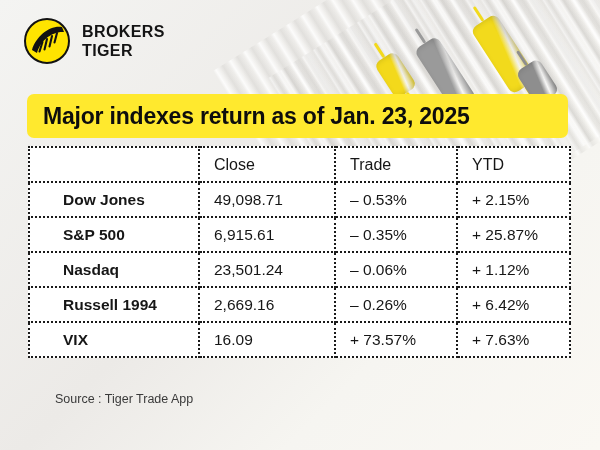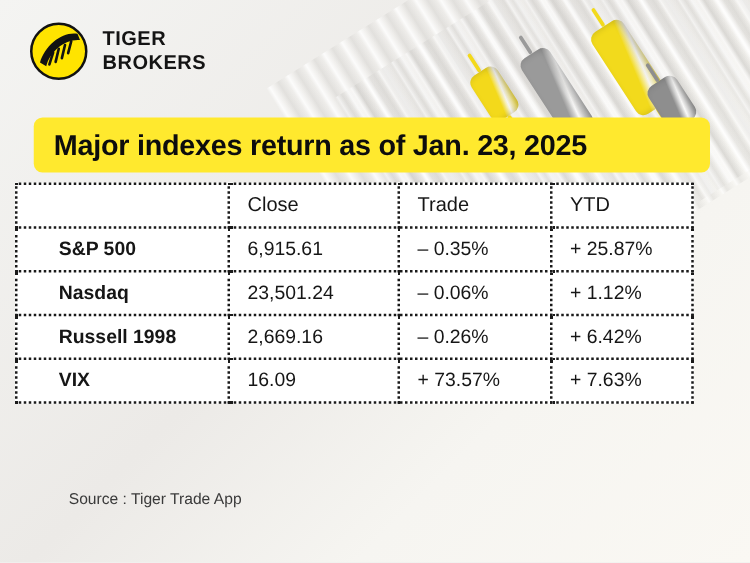--- a/index.html
+++ b/index.html
@@ -56,21 +56,21 @@
     position:absolute;left:27px;top:94px;width:541px;height:44px;
     background:#FFE92E;border-radius:7px;display:flex;align-items:center;
   }
   .title-text{
     font-weight:bold;font-size:23px;color:#0d0d0d;padding-left:16px;letter-spacing:-.2px;
     white-space:nowrap;
   }
 
   
   .table{
-    position:absolute;left:12px;top:146px;width:541px;
+    position:absolute;left:28px;top:146px;width:541px;
     border-collapse:collapse;table-layout:fixed;background:#ffffff;
   }
   .table td,.table th{
     border:2px dotted #1a1a1a;
     height:35px;box-sizing:border-box;text-align:left;font-weight:normal;
     font-size:15.5px;color:#161616;padding:0 0 0 14px;vertical-align:middle;
   }
   .table th{font-size:16px;}
   col.c-name{width:170px;}
   col.c-close{width:136px;}
@@ -126,22 +126,22 @@
         <path d="M9.5 28.5 C13 18, 24.5 9.5, 34.5 10.5" stroke="#121212" stroke-width="2.2" fill="none"></path>
         <g stroke="#121212" stroke-width="2.1" stroke-linecap="round">
           <line x1="13.5" y1="31.5" x2="16.5" y2="22"></line>
           <line x1="18.5" y1="29.5" x2="21" y2="19"></line>
           <line x1="23.5" y1="26.5" x2="26" y2="16"></line>
           <line x1="28.5" y1="22.5" x2="31" y2="13"></line>
         </g>
       </svg>
     </div>
     <div class="logo-name">
+      <div>BROKERS</div>
       <div>TIGER</div>
-      <div>BROKERS</div>
     </div>
   </div>
 
   <div class="title-bar">
     <div class="title-text">Major indexes return as of Jan. 23, 2025</div>
   </div>
 
   <table class="table">
     <colgroup>
       <col class="c-name">
@@ -152,33 +152,39 @@
     <thead>
       <tr>
         <th class="name-h"></th>
         <th>Close</th>
         <th>Trade</th>
         <th>YTD</th>
       </tr>
     </thead>
     <tbody id="table-body">
         <tr>
+          <td class="name">Dow Jones</td>
+          <td class="num">49,098.71</td>
+          <td class="val down">– 0.53%</td>
+          <td class="val up">+ 2.15%</td>
+        </tr>
+        <tr>
           <td class="name">S&amp;P 500</td>
           <td class="num">6,915.61</td>
           <td class="val down">– 0.35%</td>
           <td class="val up">+ 25.87%</td>
         </tr>
         <tr>
           <td class="name">Nasdaq</td>
           <td class="num">23,501.24</td>
           <td class="val down">– 0.06%</td>
           <td class="val up">+ 1.12%</td>
         </tr>
         <tr>
-          <td class="name">Russell 1998</td>
+          <td class="name">Russell 1994</td>
           <td class="num">2,669.16</td>
           <td class="val down">– 0.26%</td>
           <td class="val up">+ 6.42%</td>
         </tr>
         <tr>
           <td class="name">VIX</td>
           <td class="num">16.09</td>
           <td class="val up">+ 73.57%</td>
           <td class="val up">+ 7.63%</td>
         </tr>

